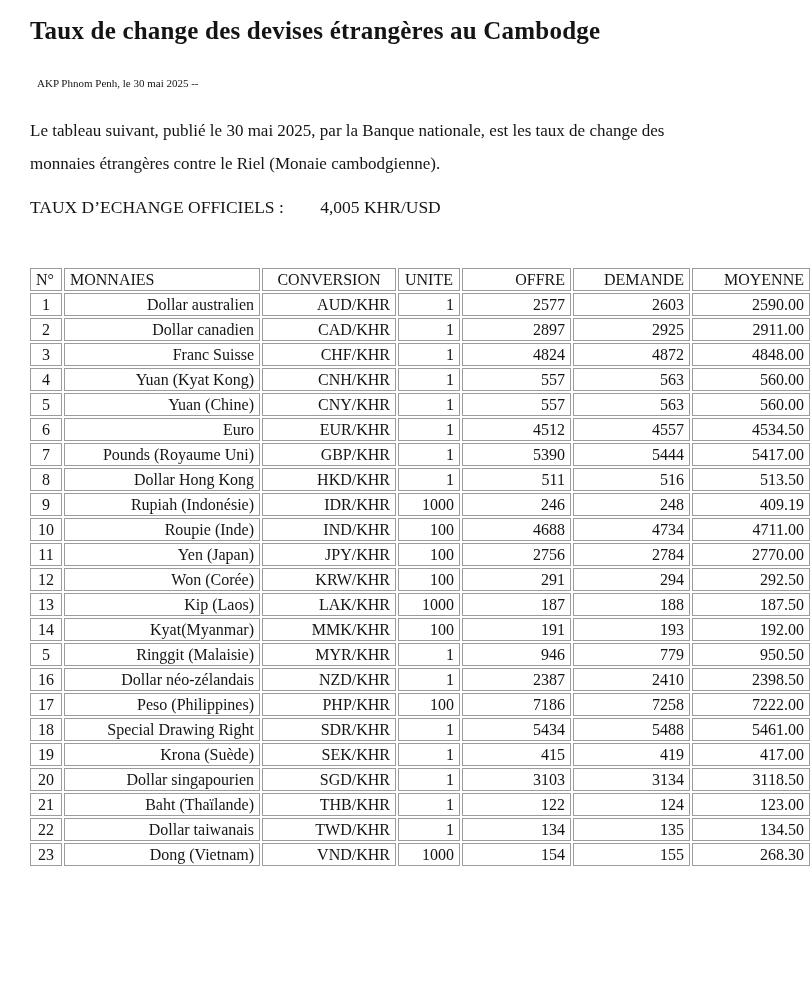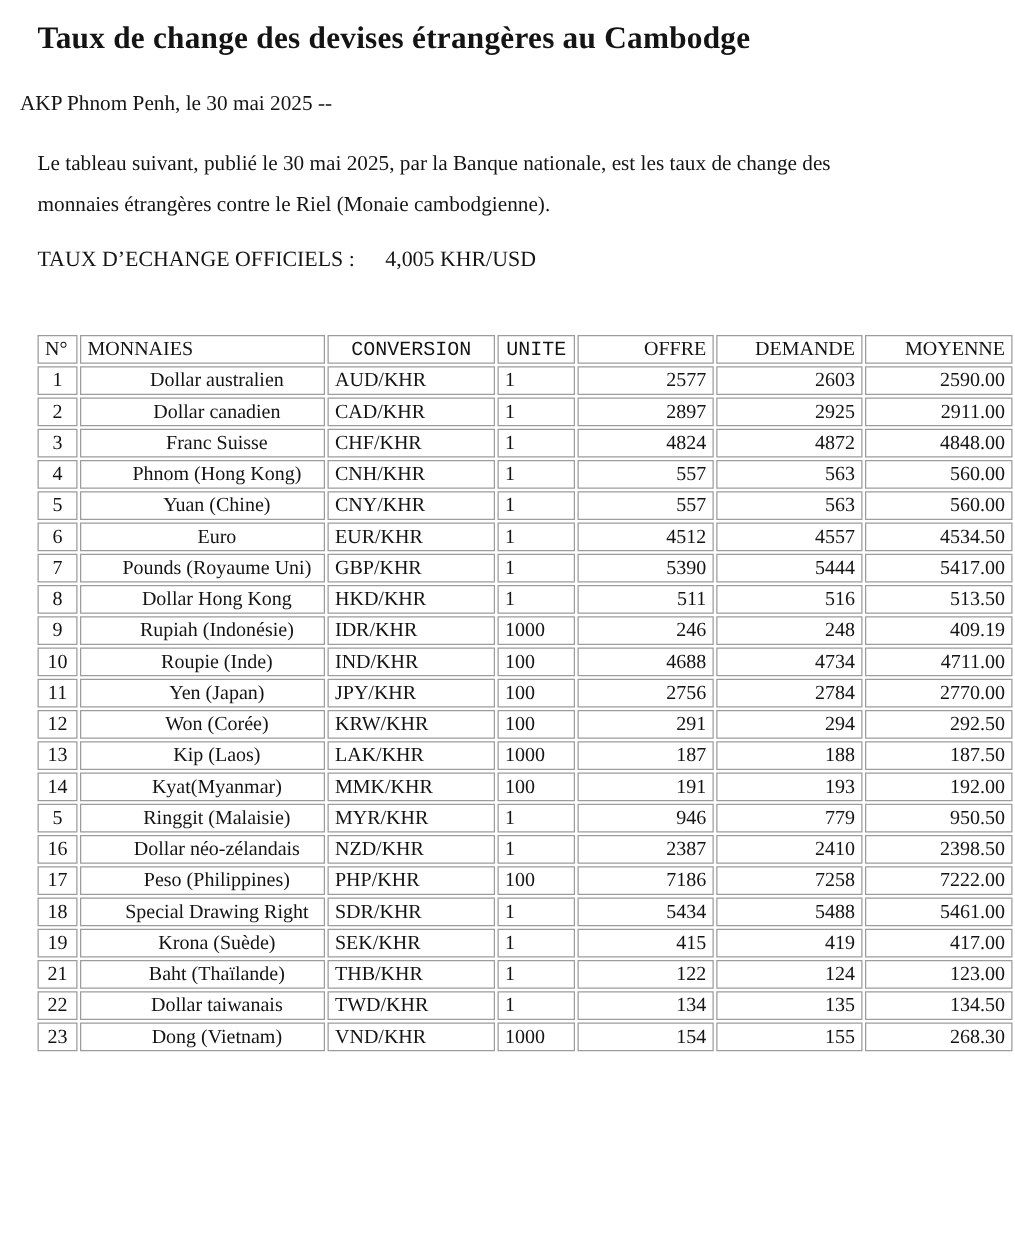--- a/index.html
+++ b/index.html
@@ -19,37 +19,37 @@
     background: #ffffff;
   }
   .doc-title {
     font-size: 25px;
     font-weight: bold;
     line-height: 30px;
     margin: 16px 0 16px 30px;
     letter-spacing: 0.2px;
   }
   .byline {
-    font-size: 17px;
+    font-size: 11px;
     line-height: 22px;
-    margin: 26px 0 0 16px;
+    margin: 26px 0 0 37px;
   }
   .para {
     font-size: 17px;
     line-height: 33px;
     margin: 20px 0 0 30px;
     width: 760px;
   }
   .rate-line {
     font-size: 17.5px;
     line-height: 22px;
     margin: 16px 0 0 30px;
   }
   .rate-line .rate-value {
-    margin-left: 20px;
+    margin-left: 32px;
   }
   table.fx {
     border-collapse: separate;
     border-spacing: 2px;
     table-layout: fixed;
     width: 784px;
     margin: 48px 0 0 28px;
     font-size: 16px;
   }
   table.fx th, table.fx td {
@@ -58,26 +58,26 @@
     height: 23px;
     line-height: 20px;
     padding: 0 5px;
     font-weight: normal;
     overflow: hidden;
     white-space: nowrap;
     background: #ffffff;
   }
   
   table.fx th:nth-child(1), table.fx th:nth-child(2) { text-align: left; }
-  table.fx th:nth-child(3), table.fx th:nth-child(4) { text-align: center; font-family: Liberation Mono, monospace; }
+  table.fx th:nth-child(3), table.fx th:nth-child(4) { text-align: center; }
   table.fx th:nth-child(5), table.fx th:nth-child(6), table.fx th:nth-child(7) { text-align: right; }
   
   table.fx td:nth-child(1) { text-align: center; }
-  table.fx td:nth-child(2) { text-align: center; padding-left: 28px; }
-  table.fx td:nth-child(3), table.fx td:nth-child(4) { text-align: left; }
+  table.fx td:nth-child(2) { text-align: right; padding-left: 28px; }
+  table.fx td:nth-child(3), table.fx td:nth-child(4) { text-align: right; }
   table.fx td:nth-child(5), table.fx td:nth-child(6), table.fx td:nth-child(7) { text-align: right; }
 </style>
 </head>
 <body>
 
 <div class="page">
 
   <h1 class="doc-title">Taux de change des devises étrangères au Cambodge</h1>
 
   <div class="byline">AKP Phnom Penh, le 30 mai 2025 --</div>
@@ -136,21 +136,21 @@
           <td>3</td>
           <td>Franc Suisse</td>
           <td>CHF/KHR</td>
           <td>1</td>
           <td>4824</td>
           <td>4872</td>
           <td>4848.00</td>
         </tr>
         <tr>
           <td>4</td>
-          <td>Phnom (Hong Kong)</td>
+          <td>Yuan (Kyat Kong)</td>
           <td>CNH/KHR</td>
           <td>1</td>
           <td>557</td>
           <td>563</td>
           <td>560.00</td>
         </tr>
         <tr>
           <td>5</td>
           <td>Yuan (Chine)</td>
           <td>CNY/KHR</td>
@@ -279,20 +279,29 @@
         <tr>
           <td>19</td>
           <td>Krona (Suède)</td>
           <td>SEK/KHR</td>
           <td>1</td>
           <td>415</td>
           <td>419</td>
           <td>417.00</td>
         </tr>
         <tr>
+          <td>20</td>
+          <td>Dollar singapourien</td>
+          <td>SGD/KHR</td>
+          <td>1</td>
+          <td>3103</td>
+          <td>3134</td>
+          <td>3118.50</td>
+        </tr>
+        <tr>
           <td>21</td>
           <td>Baht (Thaïlande)</td>
           <td>THB/KHR</td>
           <td>1</td>
           <td>122</td>
           <td>124</td>
           <td>123.00</td>
         </tr>
         <tr>
           <td>22</td>

